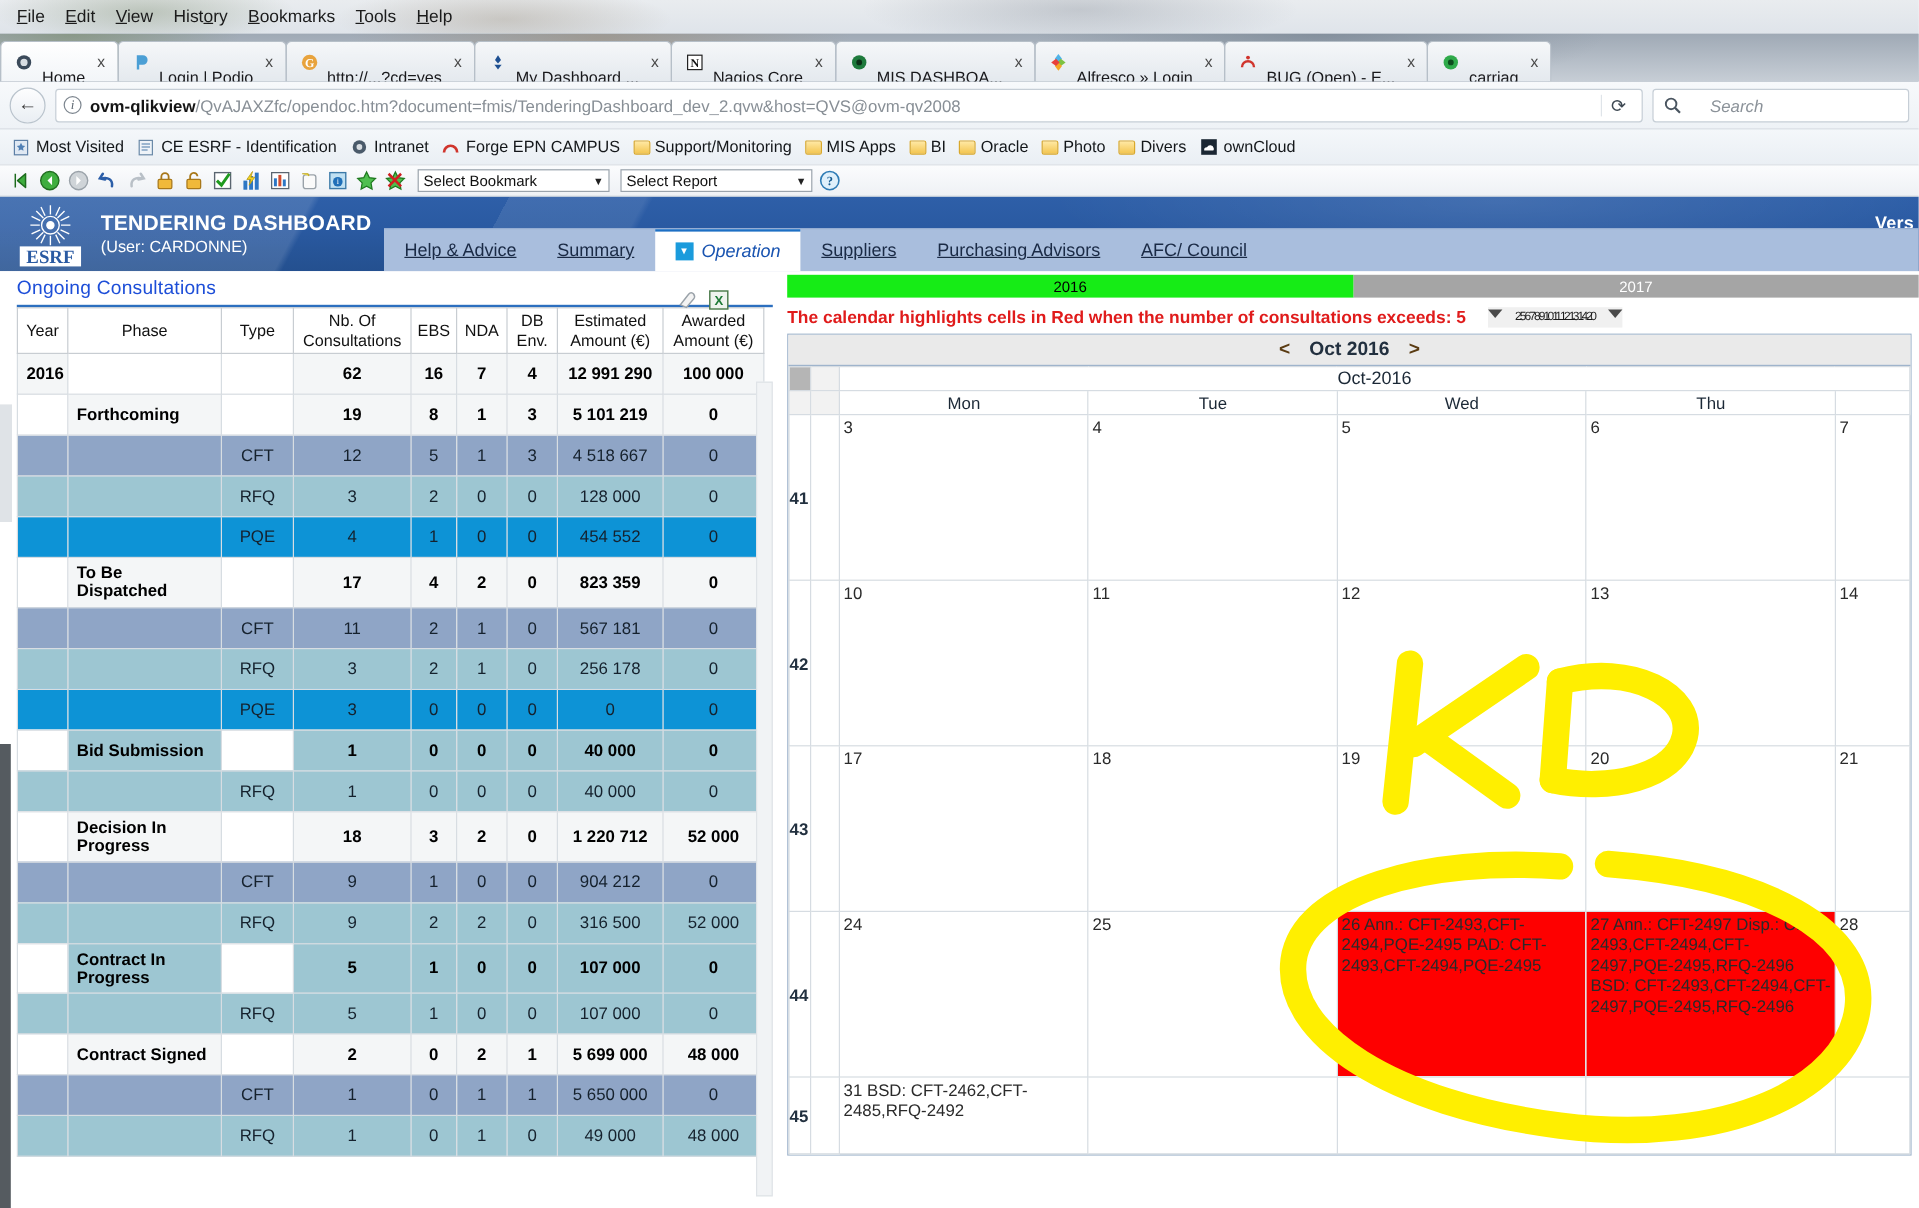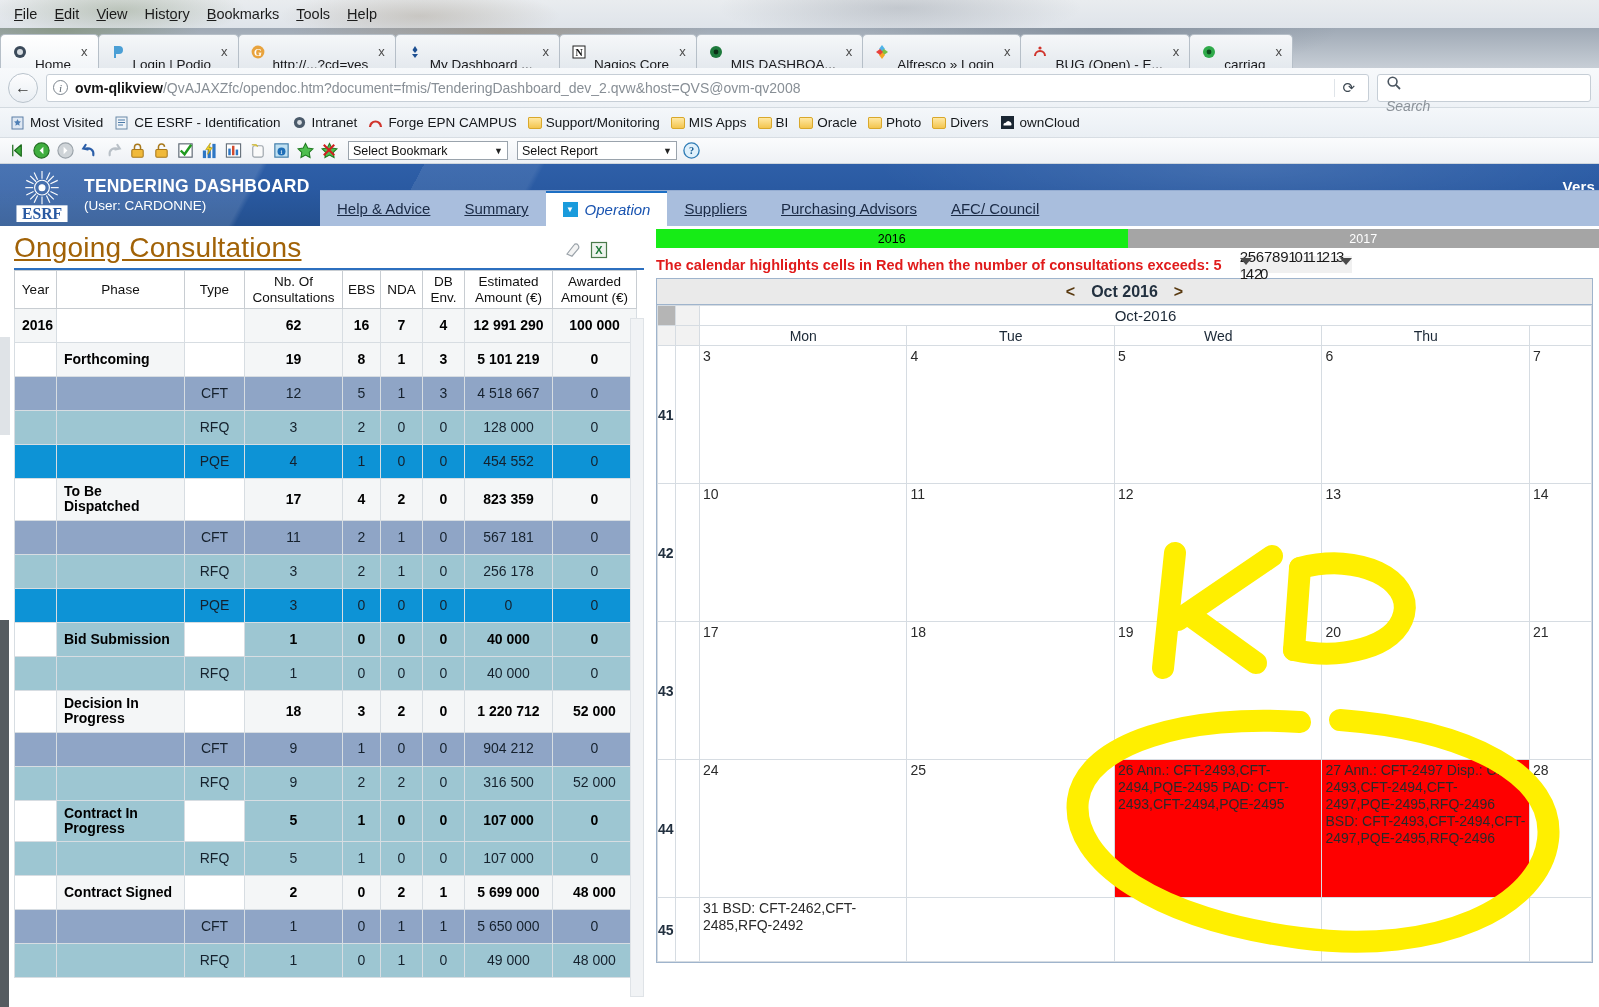--- a/index.html
+++ b/index.html
@@ -93,23 +93,23 @@
     display: flex; align-items: center; justify-content: center;
     font-family: "Liberation Serif", serif; flex: 0 0 15px;
   }
   .url-text {
     font-size: 14px; color: #888f96; white-space: nowrap;
     overflow: hidden; flex: 1 1 auto;
   }
   .url-text b { color: #151515; font-weight: 700; }
   .reload-btn { color: #3d4852; font-size: 15px; padding: 0 7px; border-left: 1px solid #dfe4e9; }
   .searchbar {
-    width: 214px; height: 28px; display: flex; align-items: flex-start;
-    gap: 7px; padding: 0 8px;
-    background: #fff; border: 1px solid #c6ced6; border-radius: 3px; flex-direction: column;
+    width: 214px; height: 28px; display: flex; align-items: center;
+    gap: 23px; padding: 0 8px;
+    background: #fff; border: 1px solid #c6ced6; border-radius: 3px;
   }
   .search-ph { font-size: 14px; color: #8b9299; font-style: italic; }
 
   .bookmarkbar {
     height: 30px; display: flex; align-items: center; gap: 5px;
     padding: 0 10px; font-size: 13.5px; color: #14171a;
     background: linear-gradient(180deg,#f4f7fa,#eaeff4);
     border-bottom: 1px solid #d7dde3;
     overflow: hidden; white-space: nowrap;
   }
@@ -181,22 +181,22 @@
   }
   .tab-dd {
     width: 15px; height: 15px; background: #1a9bdc;
     display:flex; align-items:center; justify-content:center;
     color:#fff; font-size: 8px; flex:0 0 15px;
   }
 
   
   .left-panel { position: absolute; left: 0; top: 62px; width: 650px; height: 771px; background:#fff; }
   .panel-title {
-    font-size: 28px; color: #a16207; font-weight: 400;
-    padding: 6px 0 4px 14px; letter-spacing: .2px; text-decoration: underline;
+    font-size: 16px; color: #1d4ed8; font-weight: 400;
+    padding: 6px 0 4px 14px; letter-spacing: .2px;
   }
   .panel-tools { position: absolute; right: 42px; top: 14px; display:flex; gap:5px; align-items:center; }
   .panel-underline { height: 2px; background: #2c6fbf; margin: 0 6px 0 14px; }
 
   table.grid { border-collapse: collapse; width: 620px; margin-left: 14px; table-layout: fixed; }
   table.grid th {
     font-size: 13.5px; font-weight: 400; color: #111;
     border: 1px solid #c8cdd2; background: #fff;
     padding: 3px 4px; vertical-align: middle; line-height: 1.15;
   }
@@ -229,21 +229,21 @@
     flex: 1 1 0; display:flex; align-items:center; justify-content:center;
     font-size: 12.5px; color: #000;
   }
   .yearbar .y.active { background: #16ec16; }
   .yearbar .y.inactive { background: #a5a5a5; color: #fff; }
 
   .hint-row { display: flex; align-items: center; gap: 18px; margin: 8px 0 5px 6px; }
   .hint-text { color: #e01b1b; font-size: 14.5px; font-weight: 700; }
   .slider-ghost {
     position: relative; width: 112px; height: 17px;
-    font-size: 15px; color: #1a1a1a; letter-spacing: -2.2px;
+    font-size: 10px; color: #1a1a1a; letter-spacing: -2.2px;
     display:flex; align-items:center; justify-content:center;
     background: #f0f0f0;
   }
   .slider-ghost::before, .slider-ghost::after {
     content:""; position:absolute; top: 2px;
     border-left: 6px solid transparent; border-right: 6px solid transparent;
     border-top: 7px solid #4a4a4a;
   }
   .slider-ghost::before { left: 0; }
   .slider-ghost::after { right: 0; }

